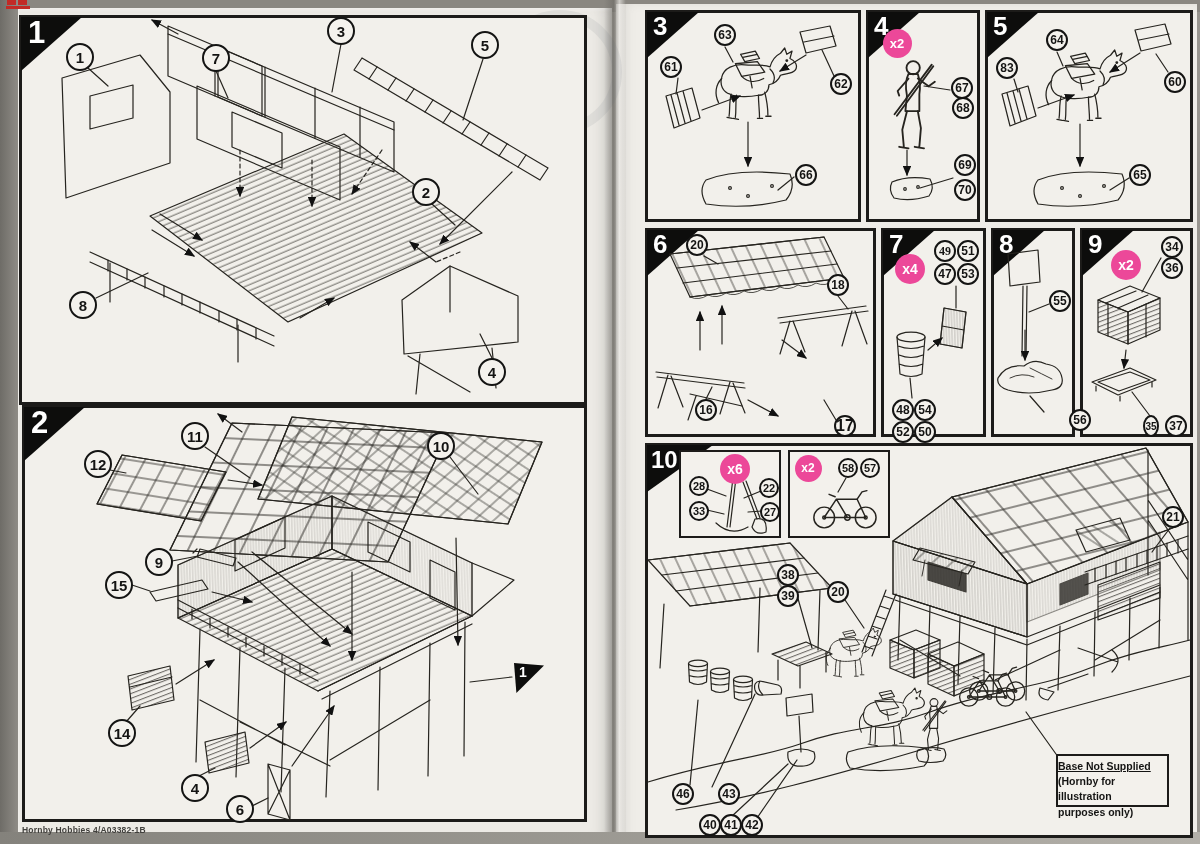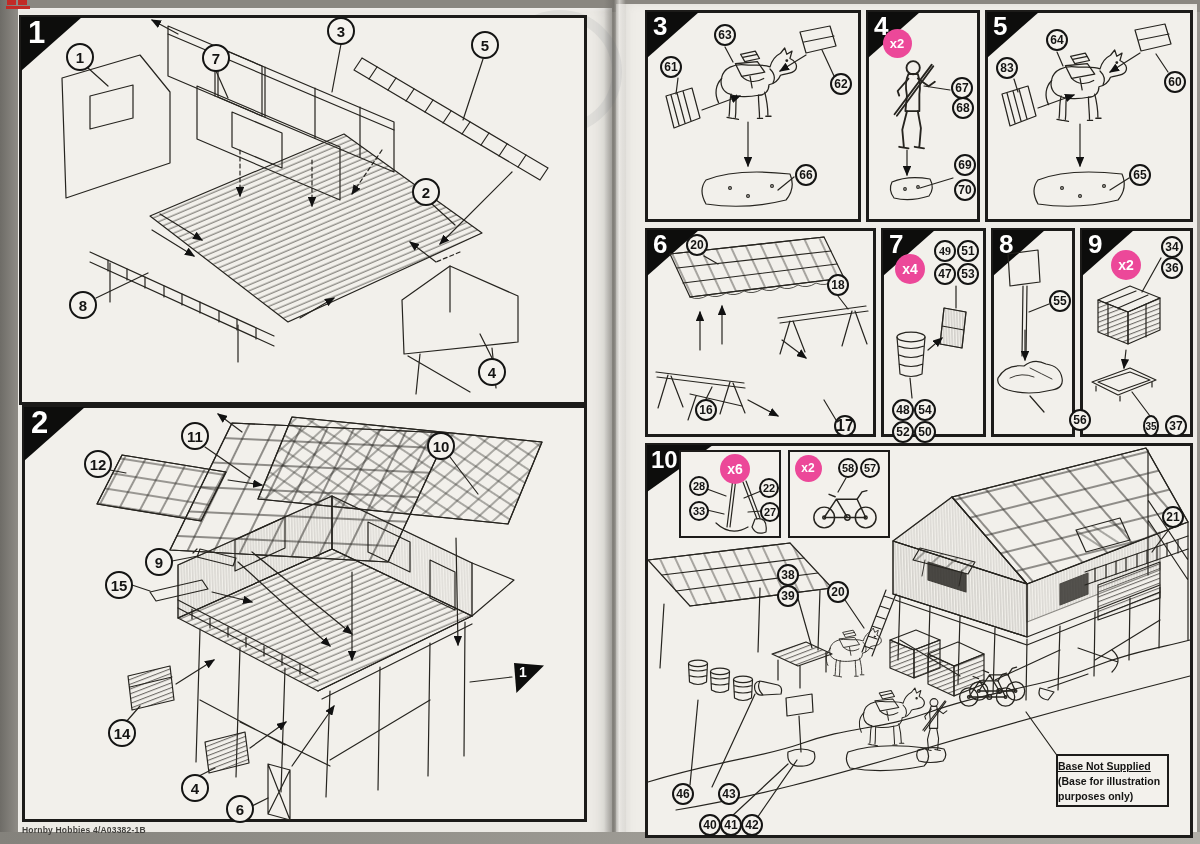--- a/index.html
+++ b/index.html
@@ -91,21 +91,21 @@
     </div>
   <div class="panel" style="left:645px;top:443px;width:548px;height:395px;">
     <div class="tile wide">10</div>
     </div>
 
   <div class="inset" style="left:679px;top:450px;width:102px;height:88px;"></div>
   <div class="inset" style="left:788px;top:450px;width:102px;height:88px;"></div>
 
   <div class="basebox">
     <div class="u">Base Not Supplied</div>
-    <div>(Base for illustration</div>
+    <div>(Hornby for illustration</div>
     <div>purposes only)</div>
   </div>
 
   <svg id="art" width="1200" height="844" viewBox="0 0 1200 844" fill="none" stroke="#26241f" stroke-width="1.2" stroke-linecap="round" stroke-linejoin="round">
     <defs>
       <marker id="ah" markerWidth="9" markerHeight="7" refX="7.5" refY="3.5" orient="auto">
           <path d="M0,0 L8.5,3.5 L0,7 Z" fill="#111" stroke="none"></path>
         </marker>
       <pattern id="pk" width="6" height="5.5" patternUnits="userSpaceOnUse" patternTransform="rotate(-23)">
           <line x1="0" y1="2" x2="6" y2="2" stroke="#36342f" stroke-width=".75"></line>

